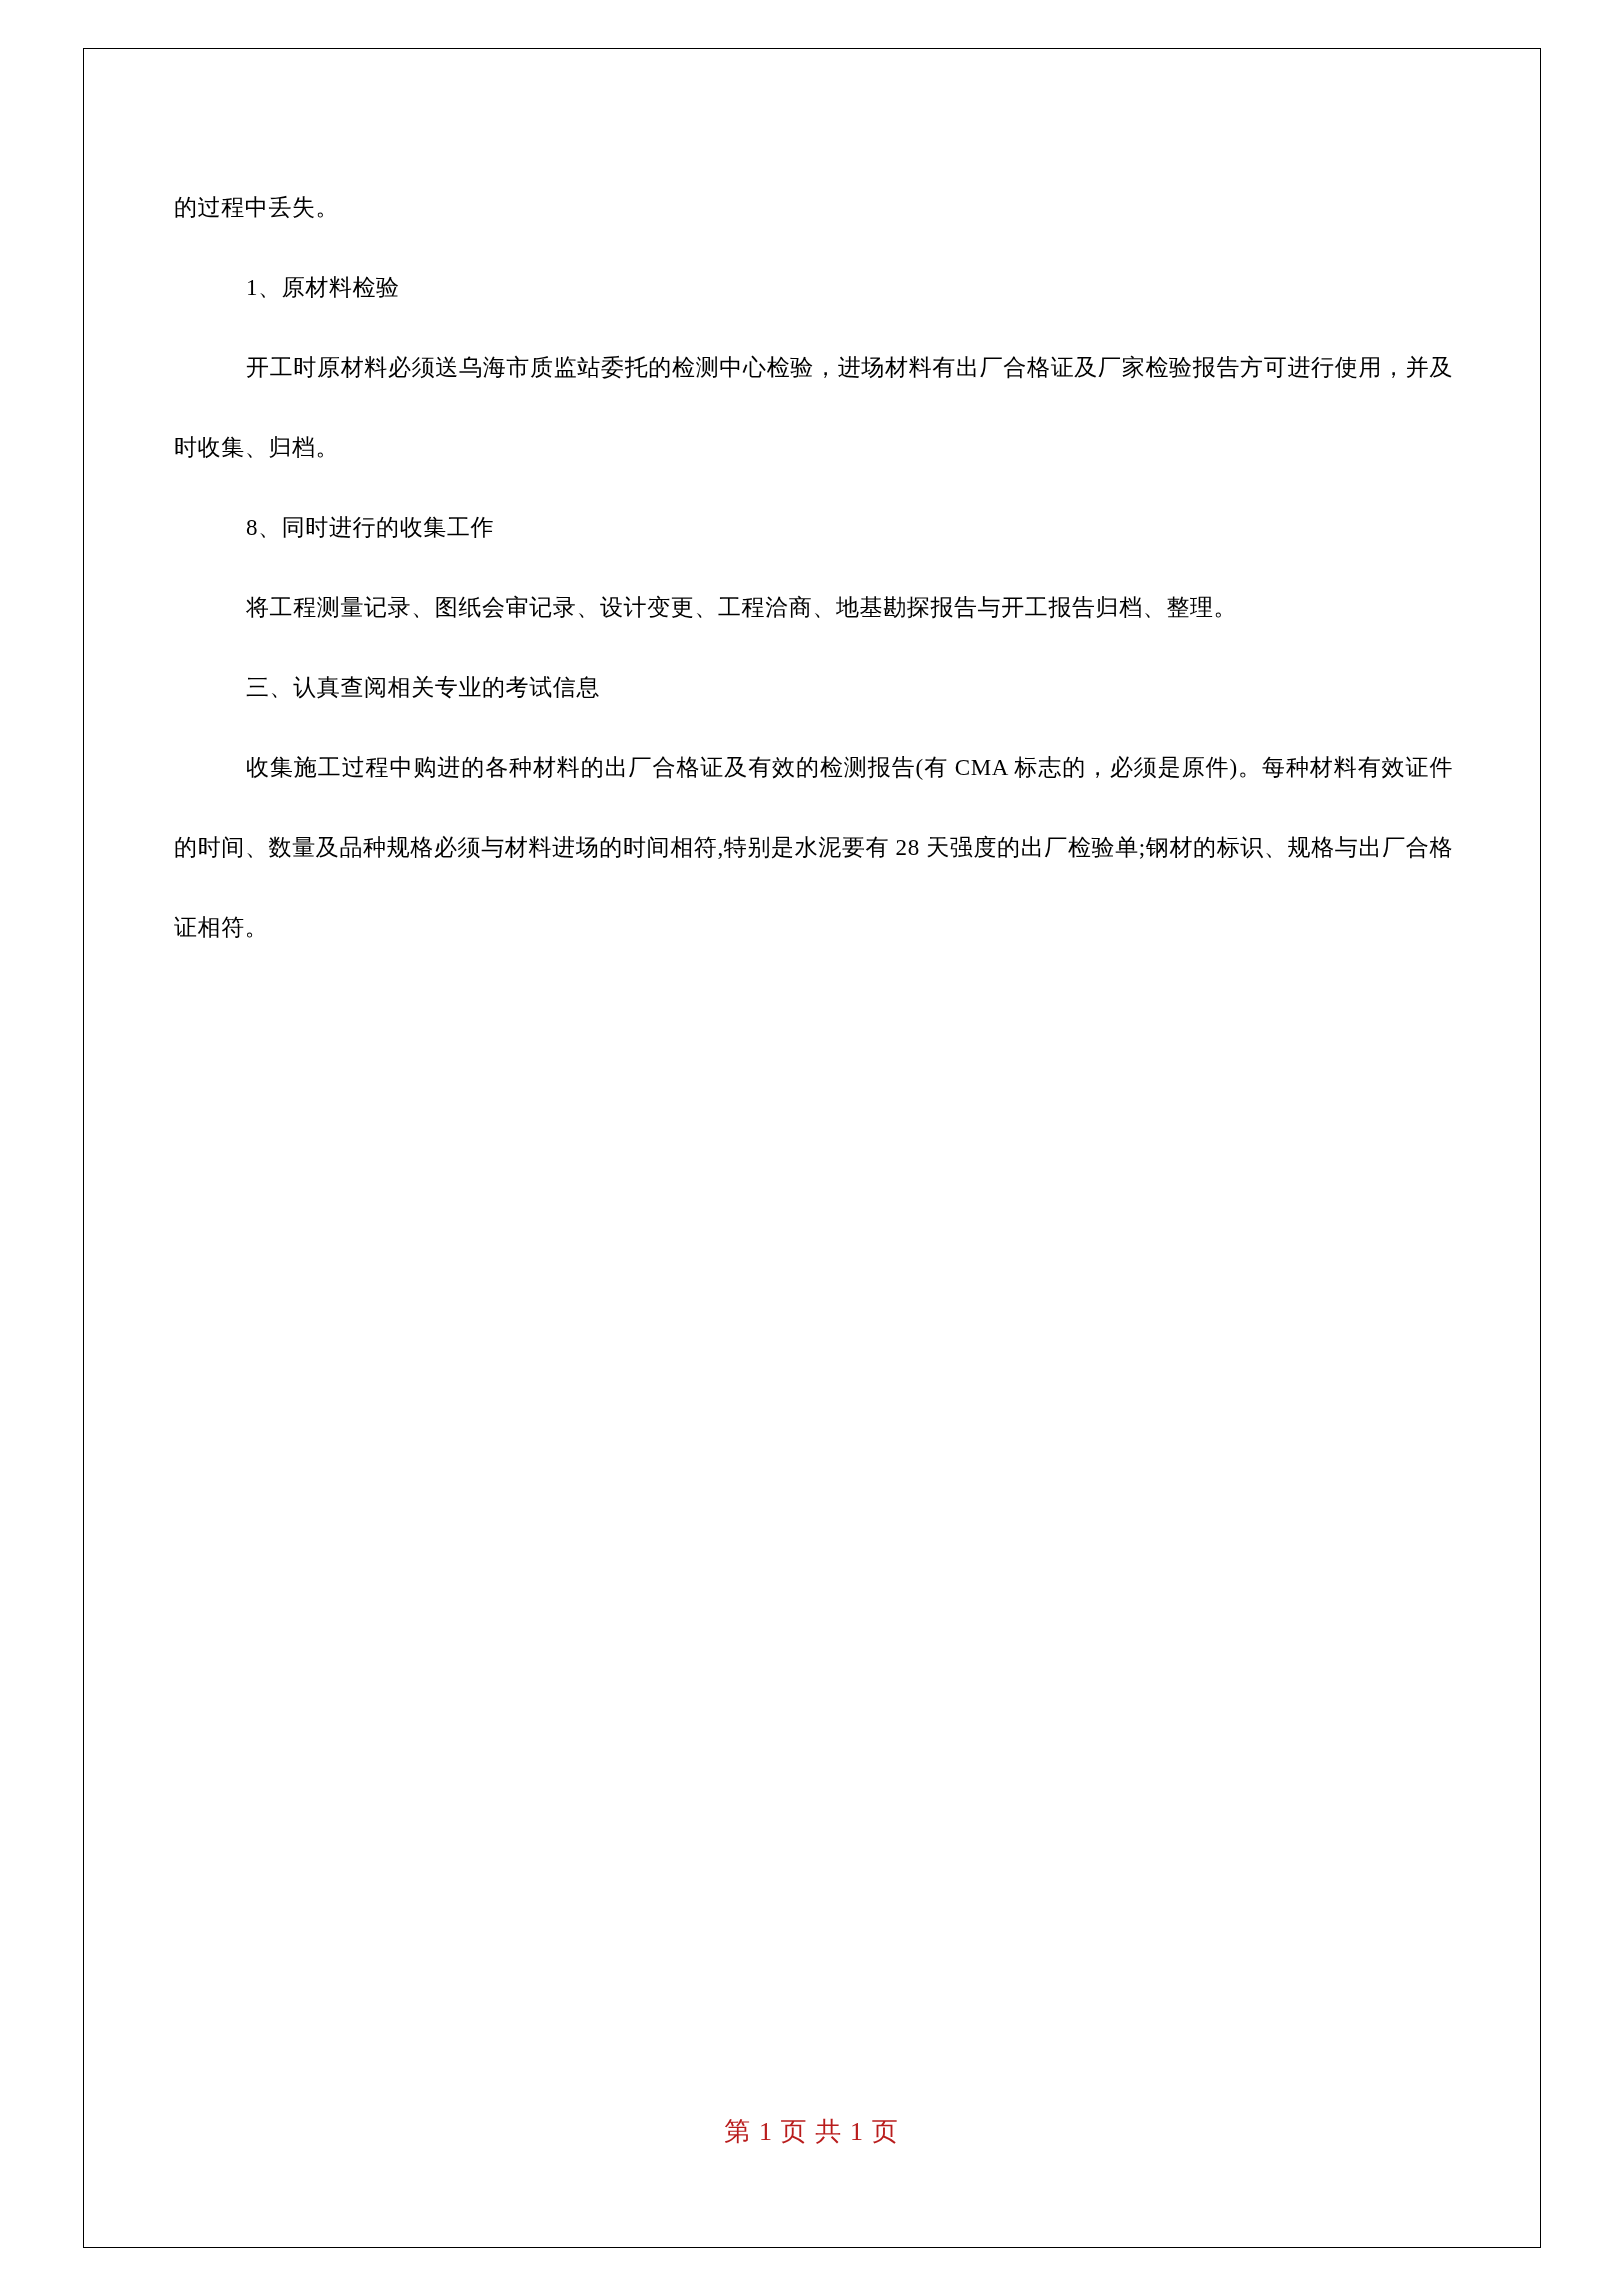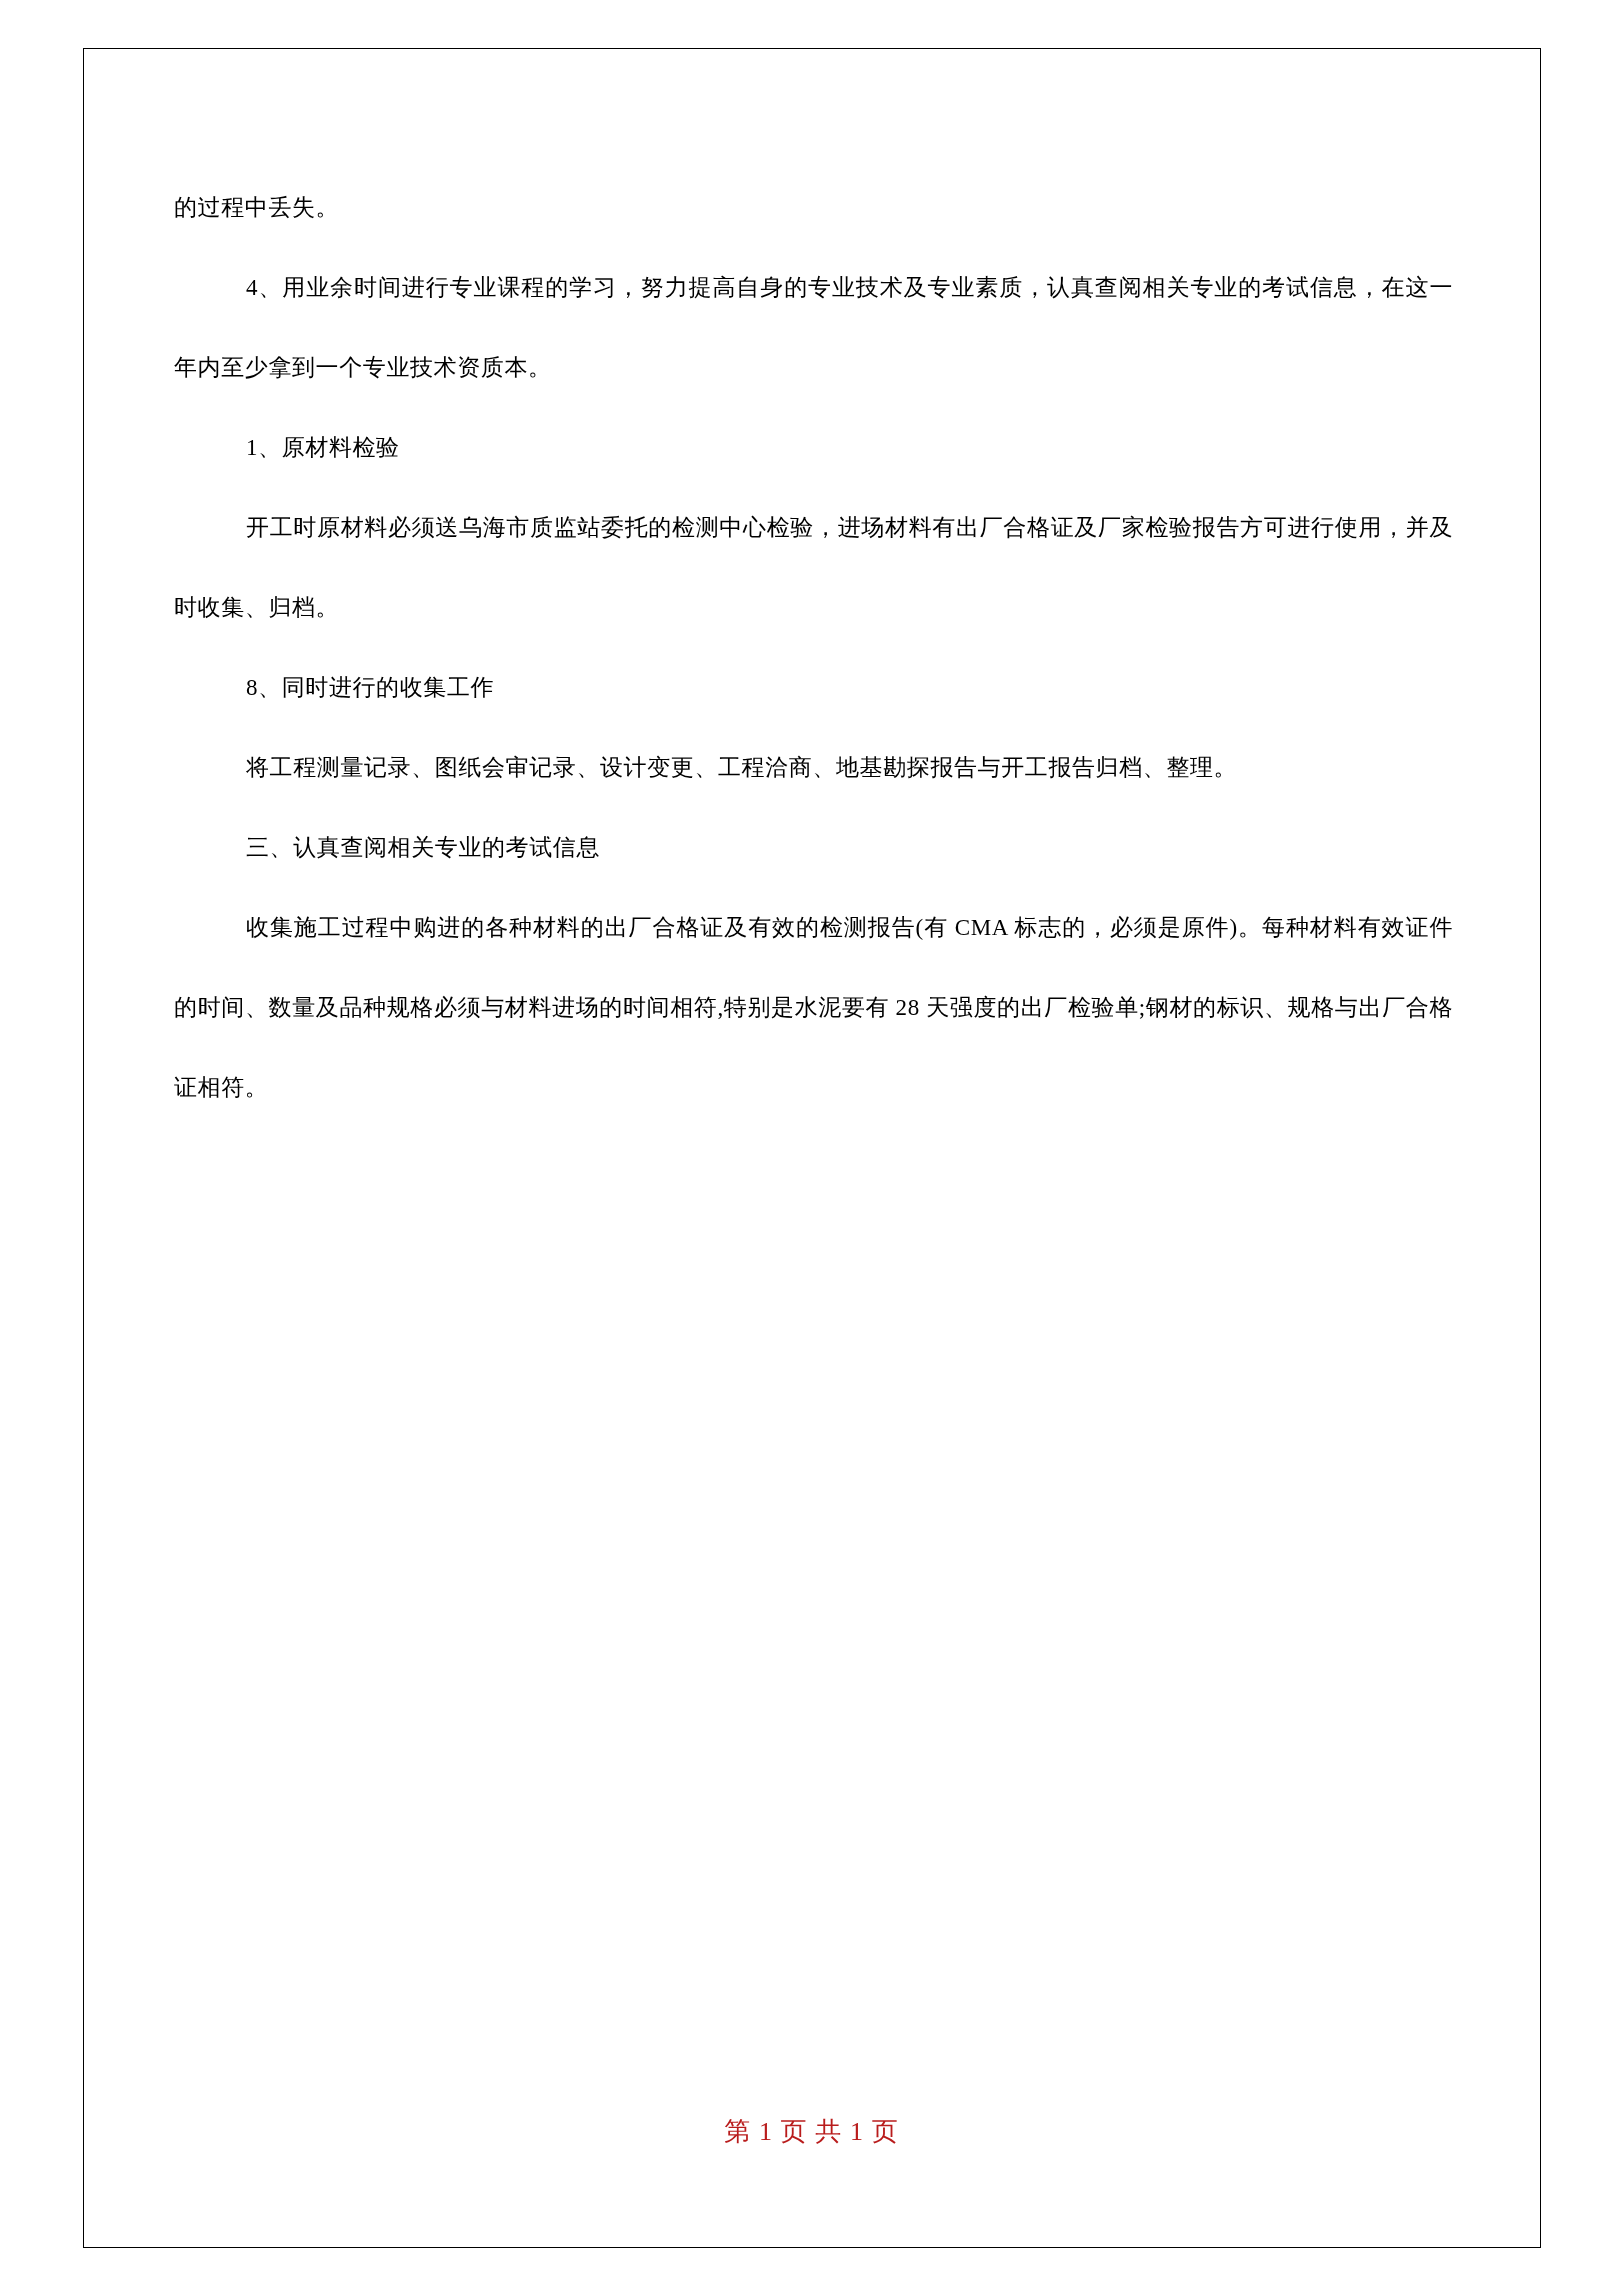--- a/index.html
+++ b/index.html
@@ -56,21 +56,20 @@
     font-family: "Liberation Serif", "DejaVu Serif", serif;
   }
 </style>
 </head>
 <body>
 
 <div class="page">
   <div class="page-border"></div>
   <div class="content">
     <p>的过程中丢失。</p>
-    <p class="indent">4、用业余时间进行专业课程的学习，努力提高自身的专业技术及专业素质，认真查阅相关专业的考试信息，在这一年内至少拿到一个专业技术资质本。</p>
     <p class="indent">1、原材料检验</p>
     <p class="indent">开工时原材料必须送乌海市质监站委托的检测中心检验，进场材料有出厂合格证及厂家检验报告方可进行使用，并及时收集、归档。</p>
     <p class="indent">8、同时进行的收集工作</p>
     <p class="indent">将工程测量记录、图纸会审记录、设计变更、工程洽商、地基勘探报告与开工报告归档、整理。</p>
     <p class="indent">三、认真查阅相关专业的考试信息</p>
     <p class="indent">收集施工过程中购进的各种材料的出厂合格证及有效的检测报告(有 CMA 标志的，必须是原件)。每种材料有效证件的时间、数量及品种规格必须与材料进场的时间相符,特别是水泥要有 28 天强度的出厂检验单;钢材的标识、规格与出厂合格证相符。</p>
   </div>
   <div class="footer">第 1 页  共 1 页</div>
 </div>
 

